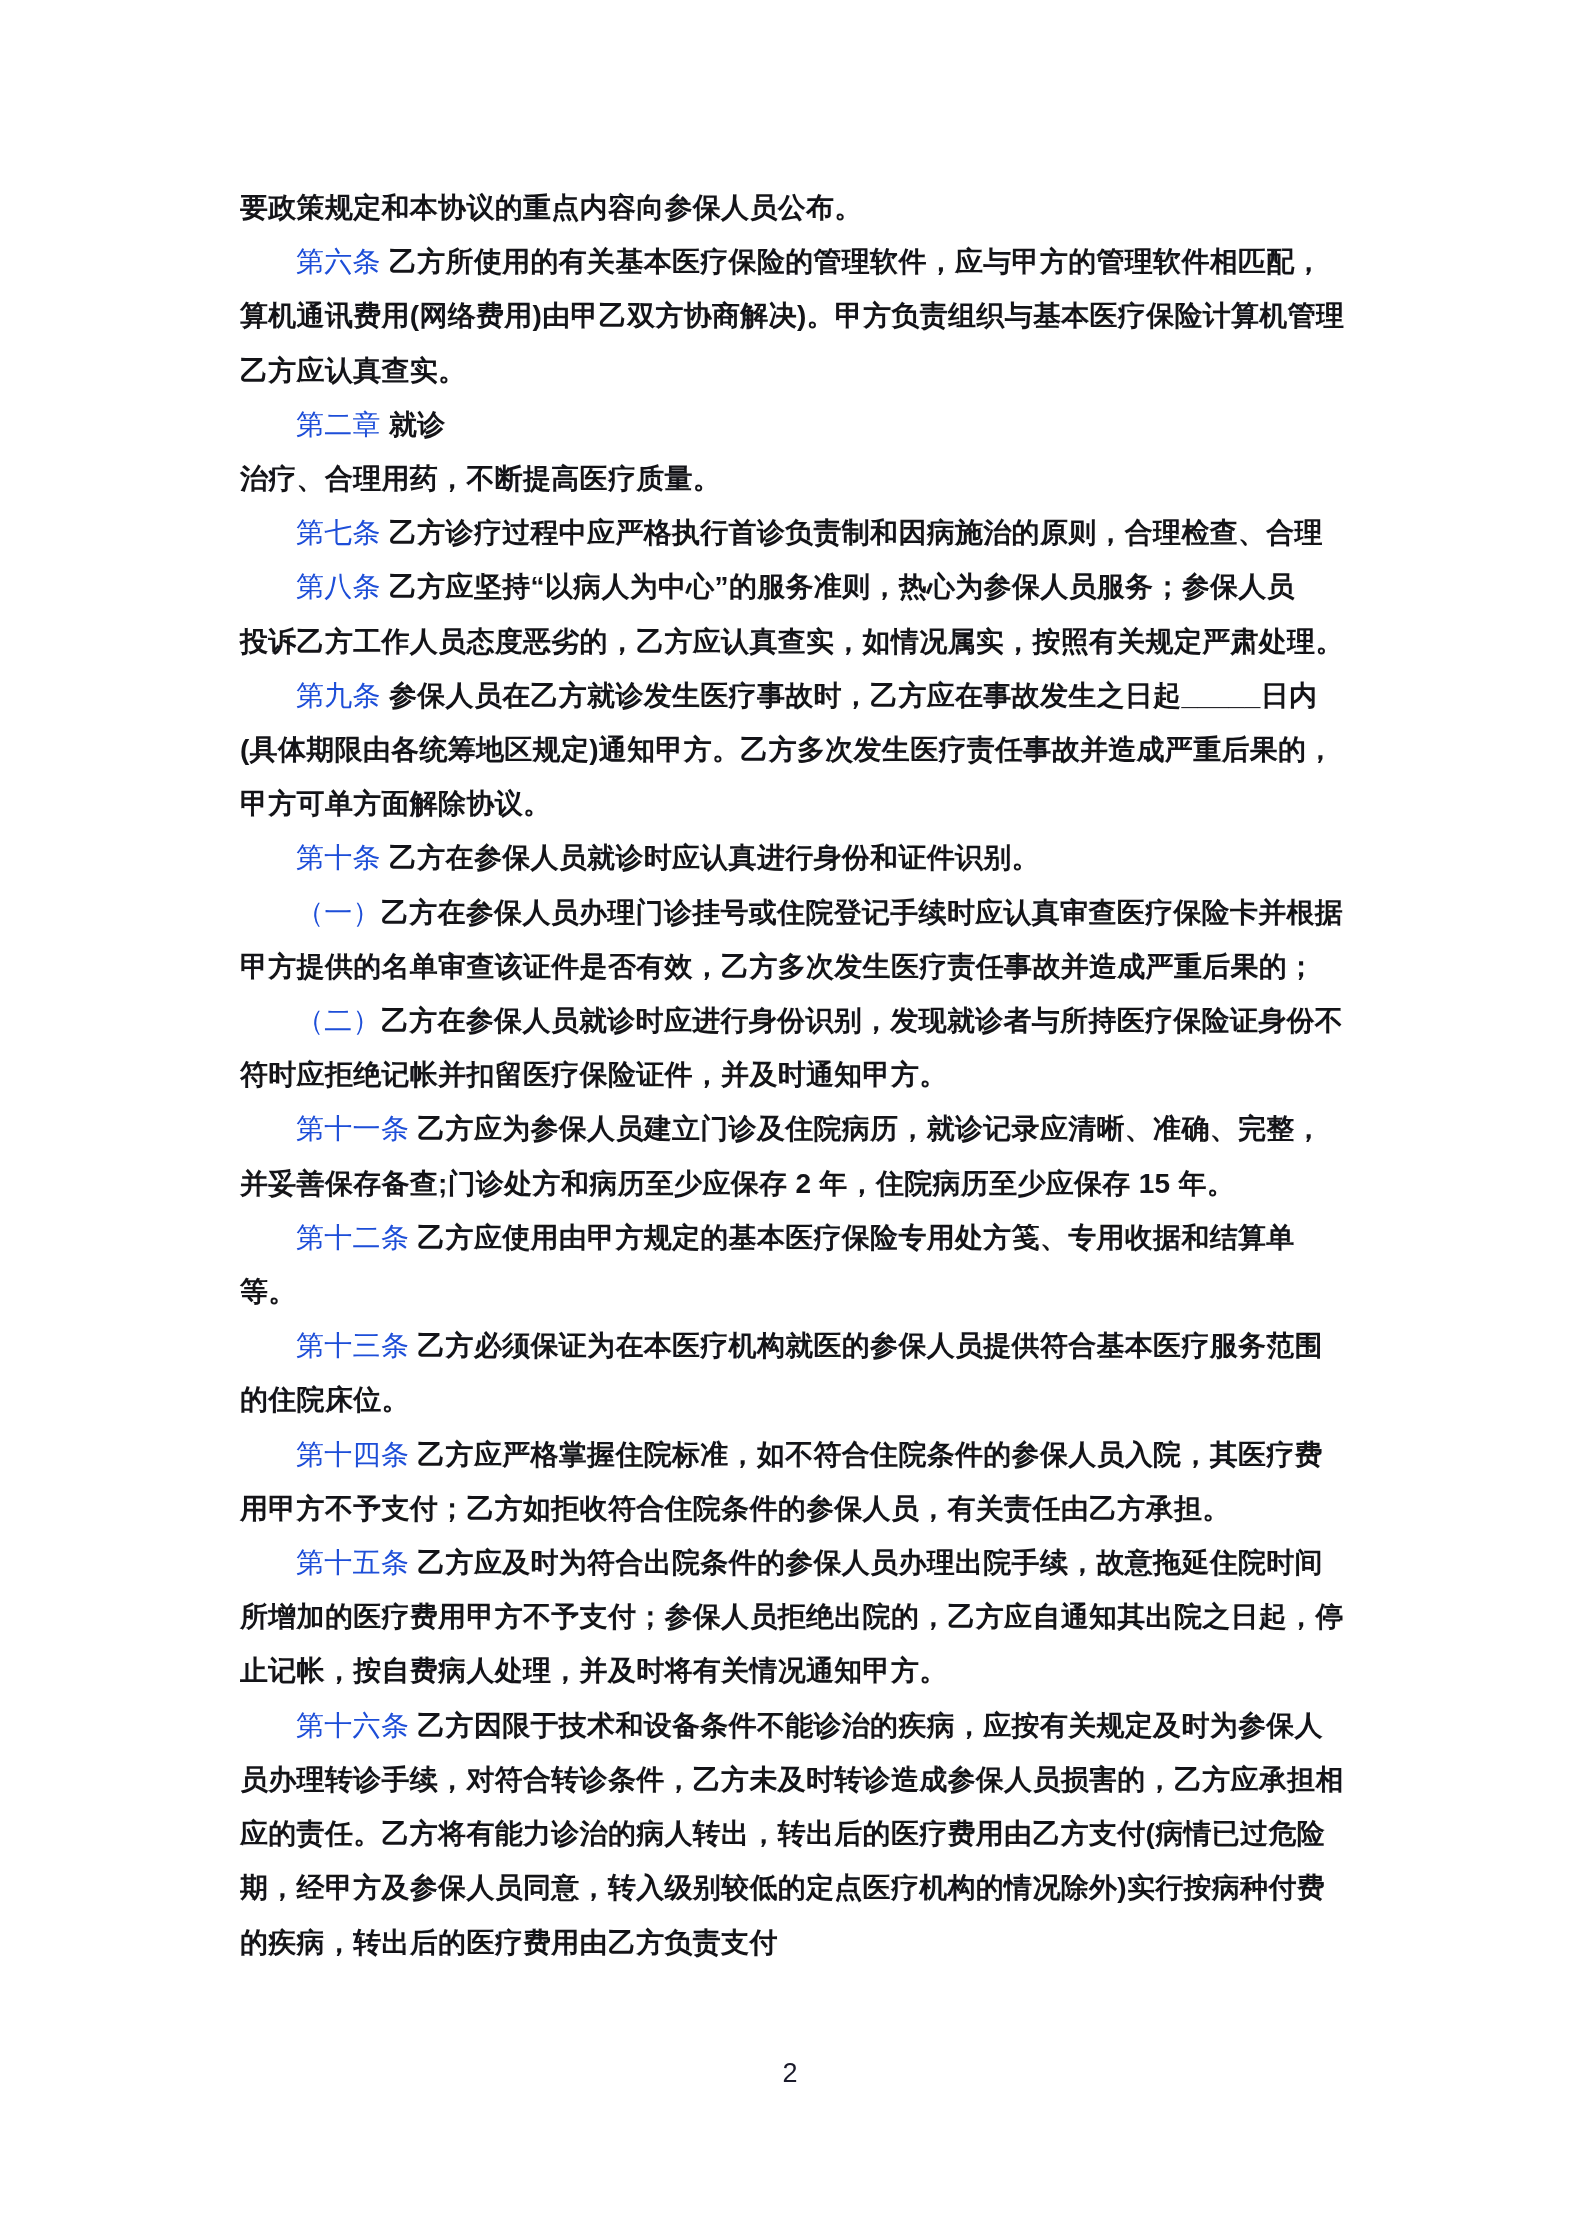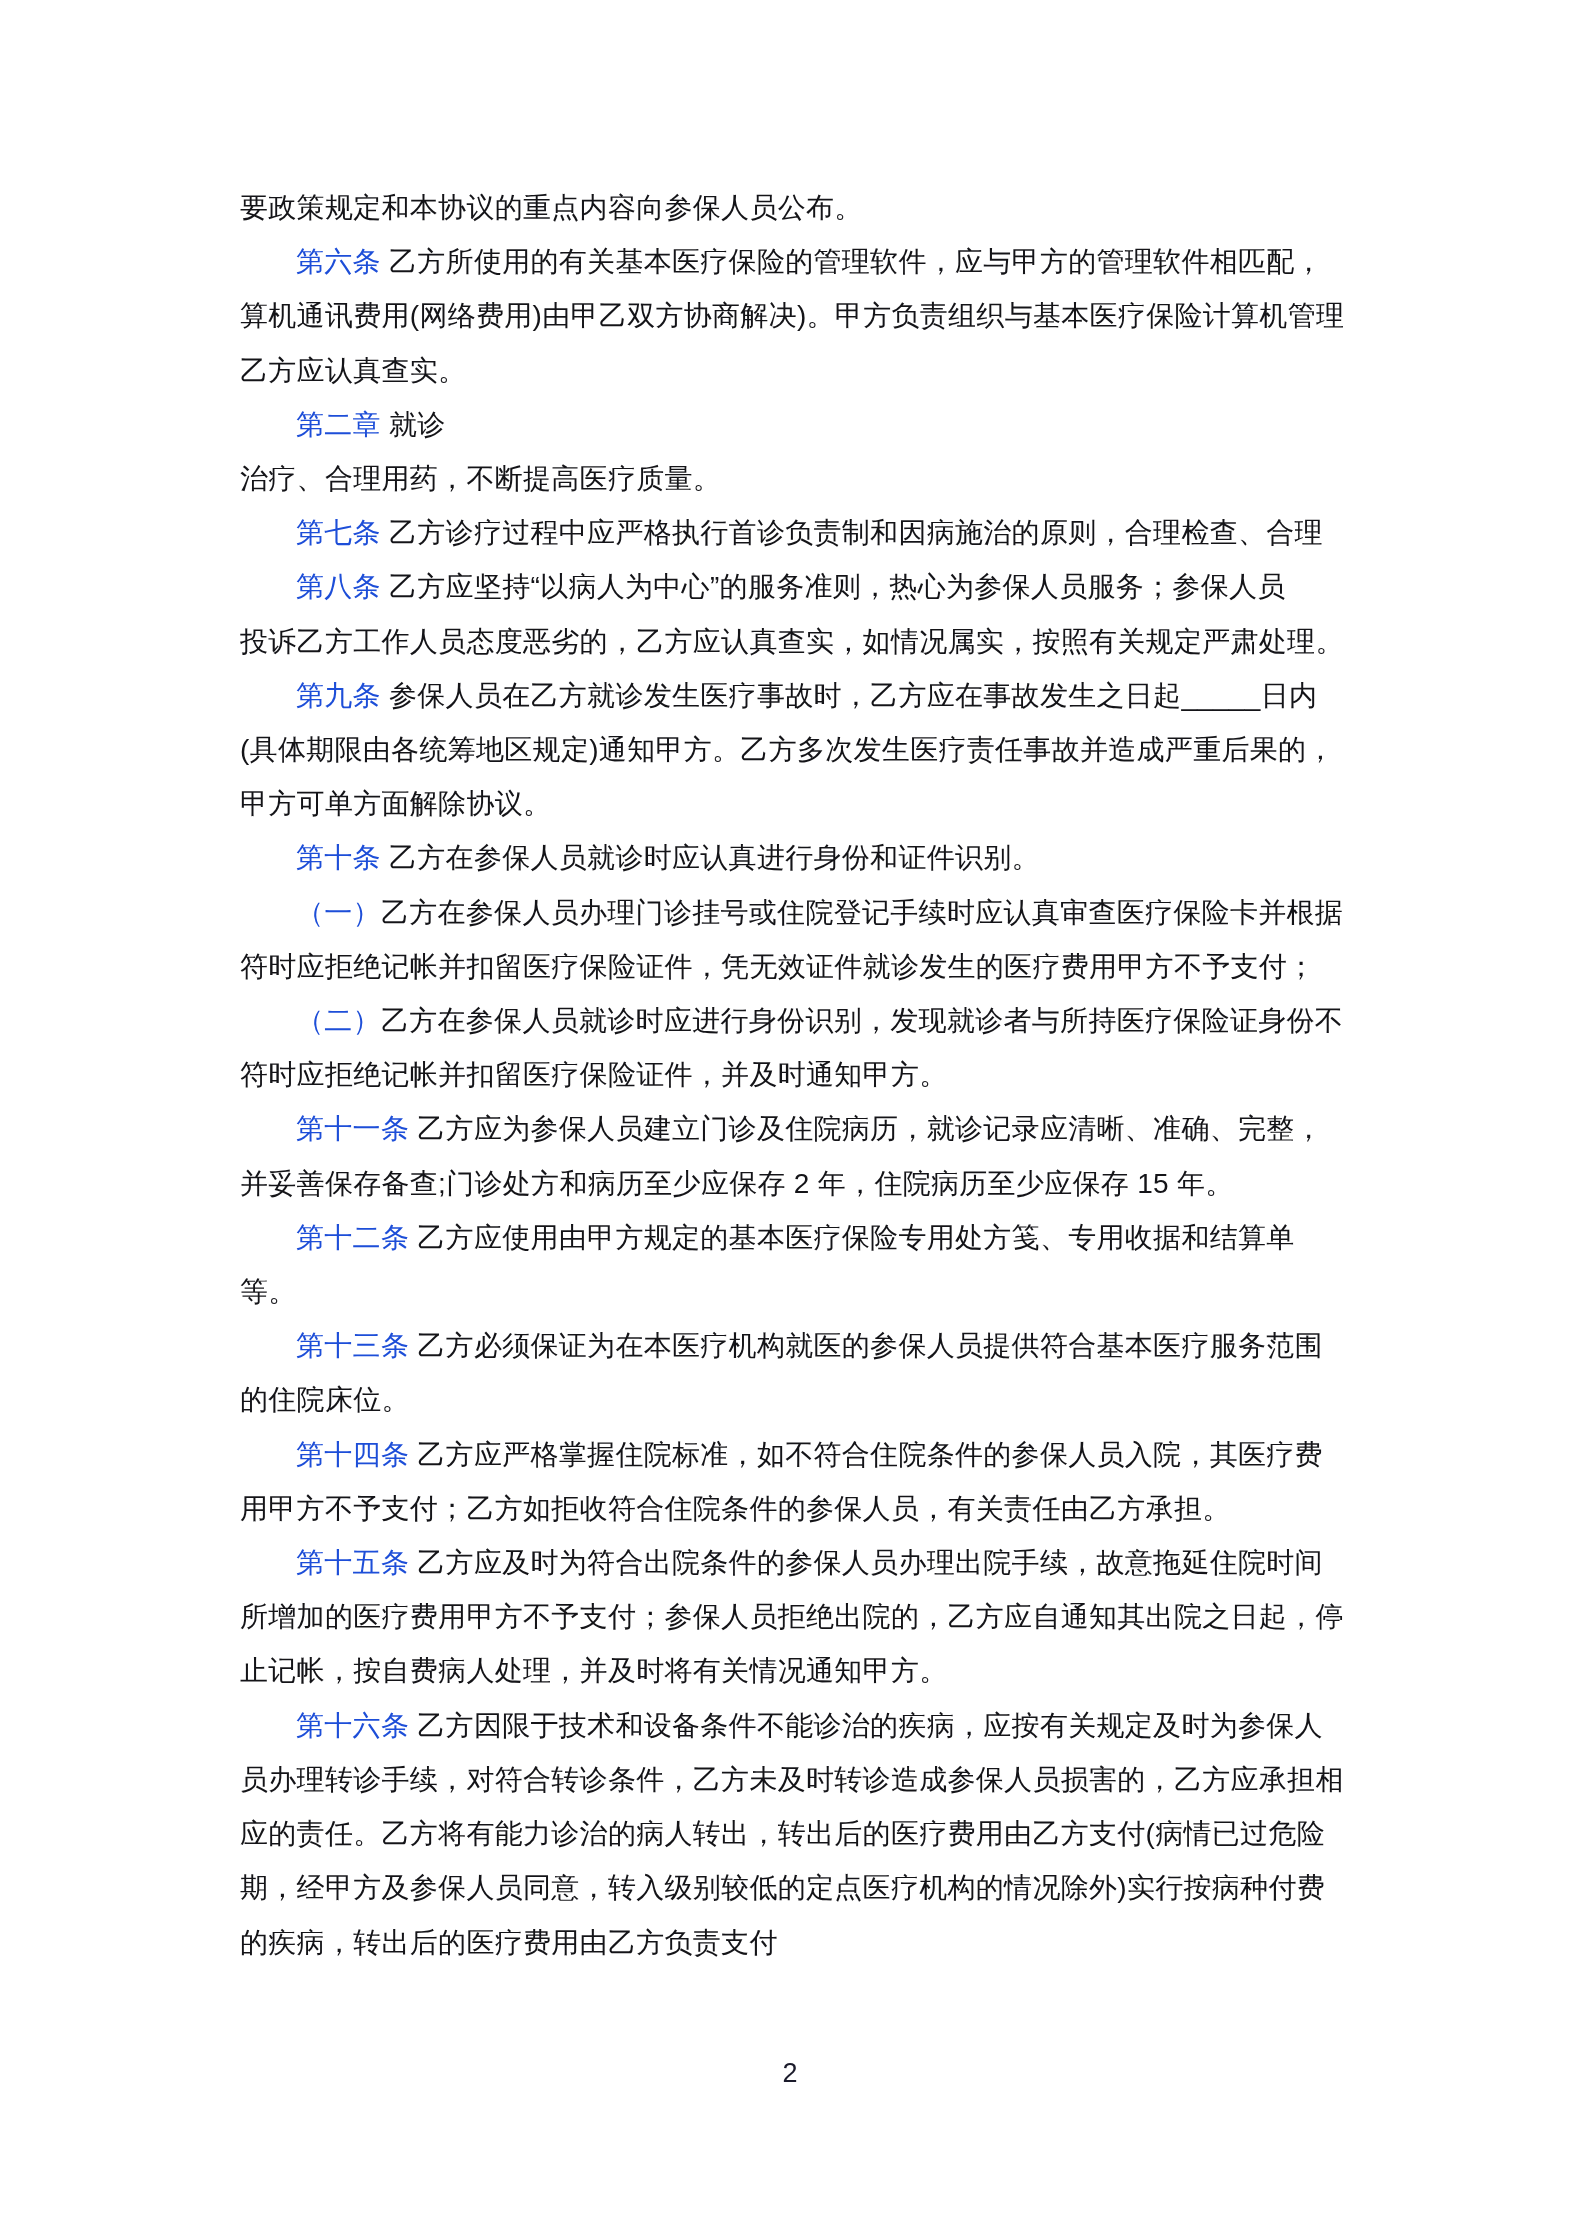--- a/index.html
+++ b/index.html
@@ -34,21 +34,21 @@
     letter-spacing: 0.3px;
   }
   .line.indent {
     padding-left: 56px;
   }
   .line .label {
     font-weight: 400;
     color: #1d4ed8;
   }
   .line .body {
-    font-weight: 400;
+    font-weight: 700;
   }
   .page-number {
     position: absolute;
     left: 0;
     top: 2046px;
     width: 100%;
     text-align: center;
     font-size: 27px;
     line-height: 54px;
     font-weight: 400;
@@ -67,21 +67,21 @@
       <div class="line indent"><span class="label">第二章 </span><span class="body">就诊</span></div>
       <div class="line"><span class="body">治疗、合理用药，不断提高医疗质量。</span></div>
       <div class="line indent"><span class="label">第七条 </span><span class="body">乙方诊疗过程中应严格执行首诊负责制和因病施治的原则，合理检查、合理</span></div>
       <div class="line indent"><span class="label">第八条 </span><span class="body">乙方应坚持“以病人为中心”的服务准则，热心为参保人员服务；参保人员</span></div>
       <div class="line"><span class="body">投诉乙方工作人员态度恶劣的，乙方应认真查实，如情况属实，按照有关规定严肃处理。</span></div>
       <div class="line indent"><span class="label">第九条 </span><span class="body">参保人员在乙方就诊发生医疗事故时，乙方应在事故发生之日起_____日内</span></div>
       <div class="line"><span class="body">(具体期限由各统筹地区规定)通知甲方。乙方多次发生医疗责任事故并造成严重后果的，</span></div>
       <div class="line"><span class="body">甲方可单方面解除协议。</span></div>
       <div class="line indent"><span class="label">第十条 </span><span class="body">乙方在参保人员就诊时应认真进行身份和证件识别。</span></div>
       <div class="line indent"><span class="label">（一）</span><span class="body">乙方在参保人员办理门诊挂号或住院登记手续时应认真审查医疗保险卡并根据</span></div>
-      <div class="line"><span class="body">符时应拒绝记帐并扣留医疗保险证件，凭无效证件就诊发生的医疗费用甲方不予支付；</span></div>
+      <div class="line"><span class="body">甲方提供的名单审查该证件是否有效，乙方多次发生医疗责任事故并造成严重后果的；</span></div>
       <div class="line indent"><span class="label">（二）</span><span class="body">乙方在参保人员就诊时应进行身份识别，发现就诊者与所持医疗保险证身份不</span></div>
       <div class="line"><span class="body">符时应拒绝记帐并扣留医疗保险证件，并及时通知甲方。</span></div>
       <div class="line indent"><span class="label">第十一条 </span><span class="body">乙方应为参保人员建立门诊及住院病历，就诊记录应清晰、准确、完整，</span></div>
       <div class="line"><span class="body">并妥善保存备查;门诊处方和病历至少应保存 2 年，住院病历至少应保存 15 年。</span></div>
       <div class="line indent"><span class="label">第十二条 </span><span class="body">乙方应使用由甲方规定的基本医疗保险专用处方笺、专用收据和结算单</span></div>
       <div class="line"><span class="body">等。</span></div>
       <div class="line indent"><span class="label">第十三条 </span><span class="body">乙方必须保证为在本医疗机构就医的参保人员提供符合基本医疗服务范围</span></div>
       <div class="line"><span class="body">的住院床位。</span></div>
       <div class="line indent"><span class="label">第十四条 </span><span class="body">乙方应严格掌握住院标准，如不符合住院条件的参保人员入院，其医疗费</span></div>
       <div class="line"><span class="body">用甲方不予支付；乙方如拒收符合住院条件的参保人员，有关责任由乙方承担。</span></div>

